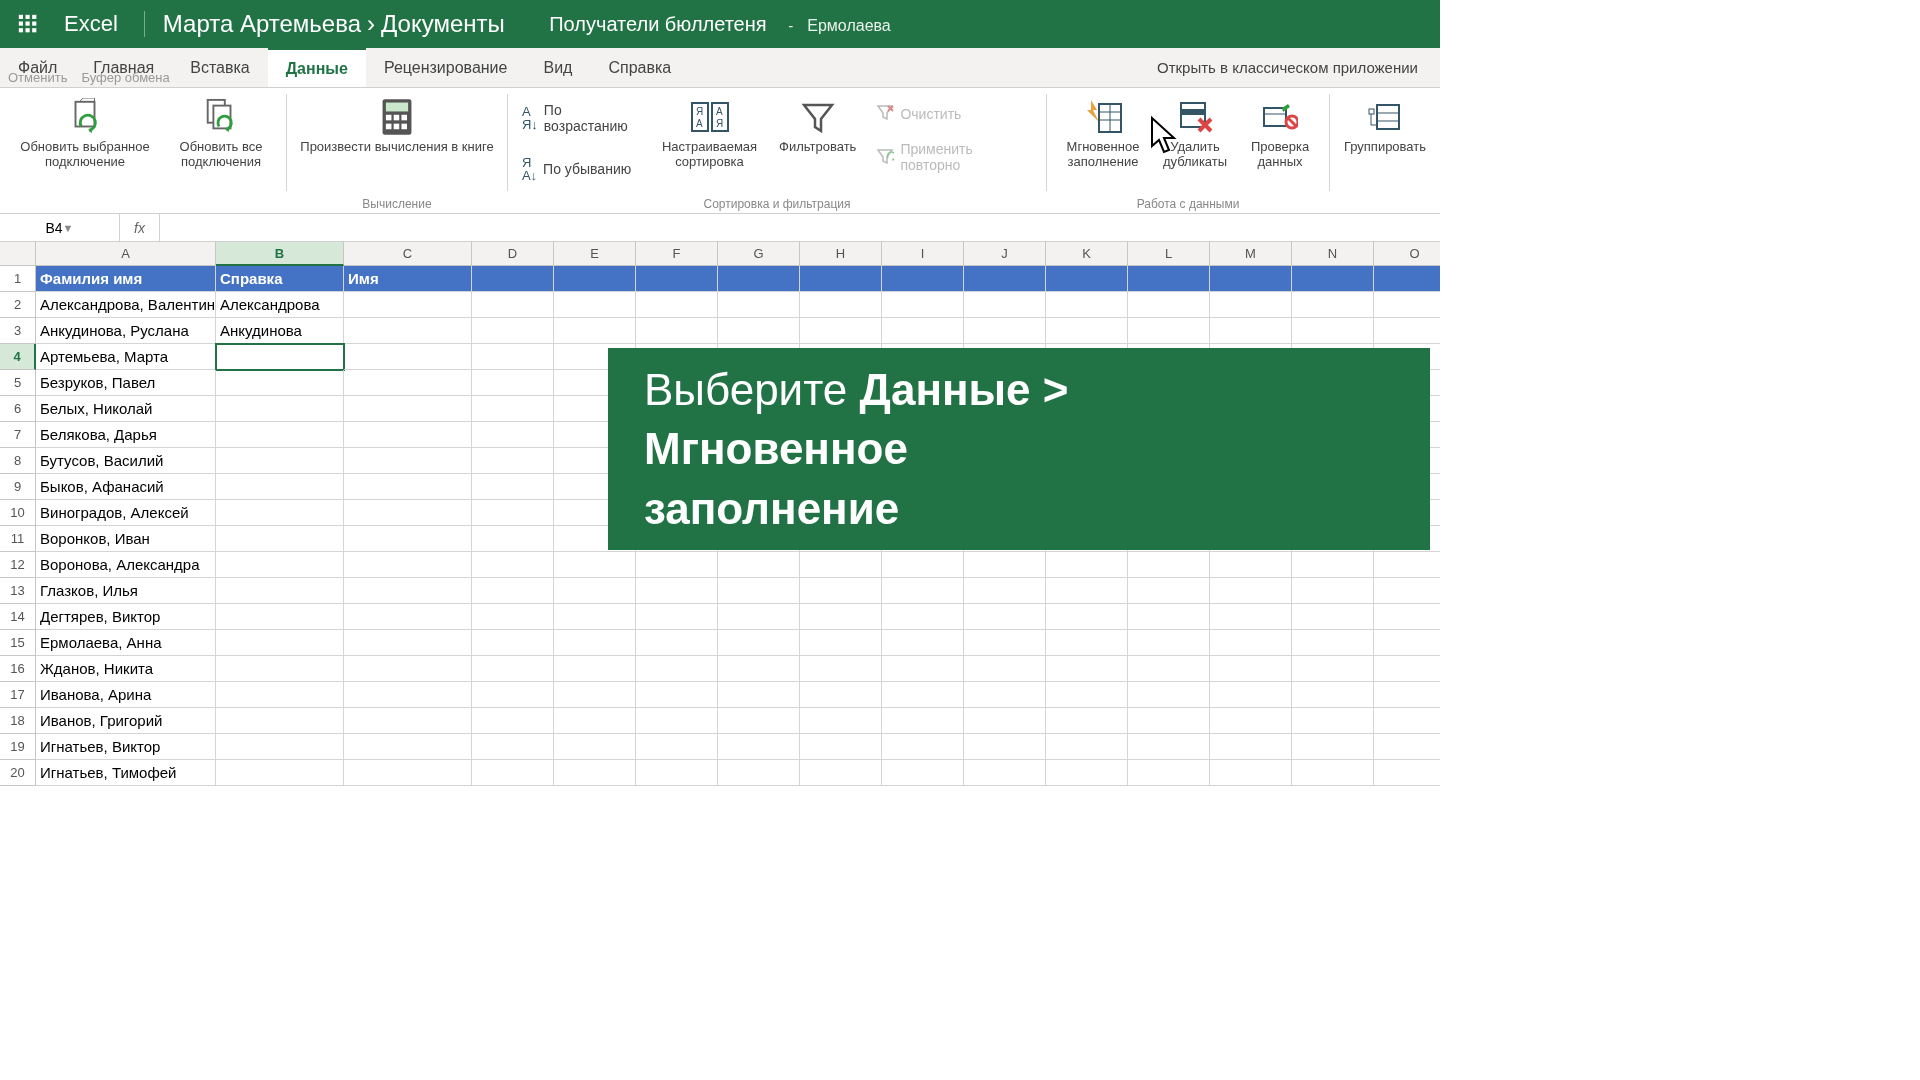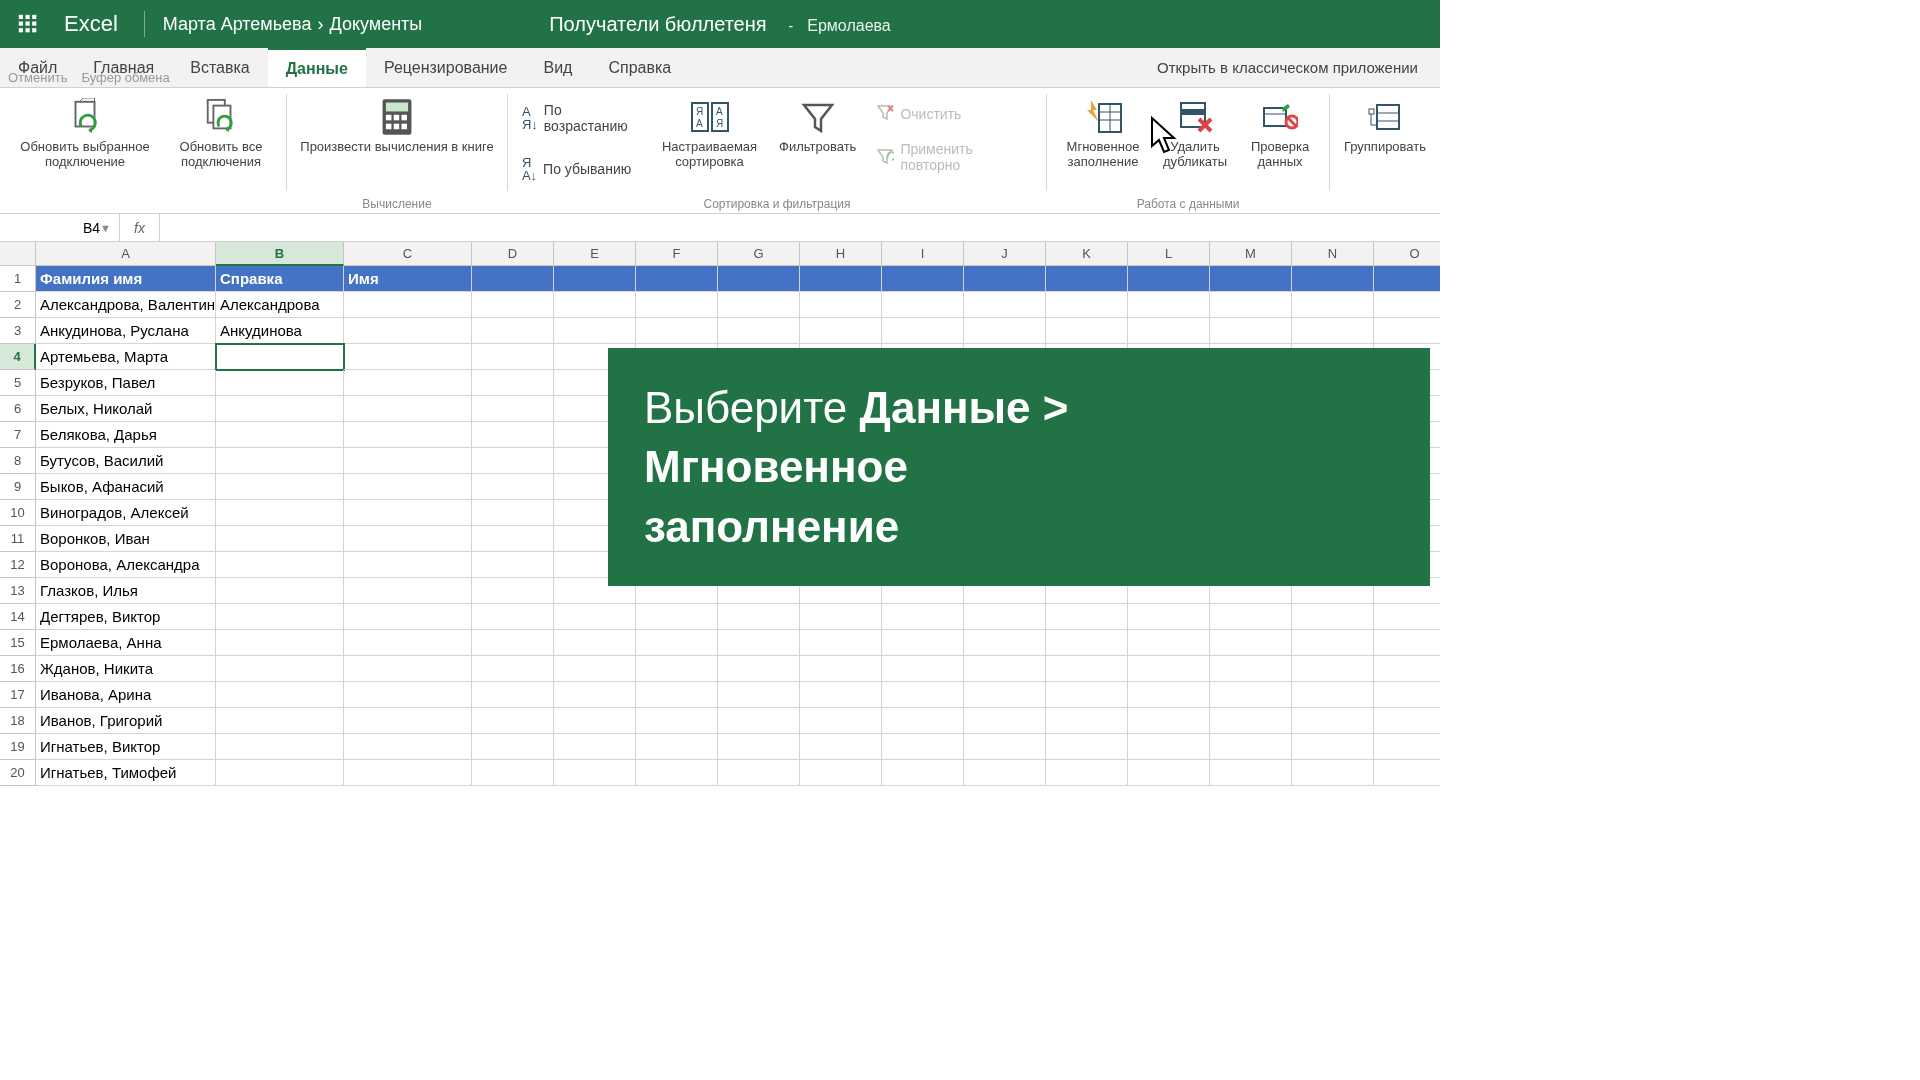--- a/index.html
+++ b/index.html
@@ -2,56 +2,56 @@
 <html><head>
 <meta charset="utf-8">
 <style>
   * { box-sizing: border-box; margin: 0; padding: 0; }
   body { font-family: "Segoe UI", Arial, sans-serif; font-size: 14px; background:#fff; overflow:hidden; width:1440px; height:810px; position:relative; }
   .titlebar { background:#217346; color:#fff; height:48px; display:flex; align-items:center; padding:0 10px; }
   .waffle { width:36px; height:36px; display:flex; align-items:center; justify-content:center; margin-right:18px; }
   .waffle svg { width:20px; height:20px; fill:#fff; }
   .app-name { font-size:22px; font-weight:400; margin-right:20px; }
   .bc-sep { width:1px; height:26px; background:rgba(255,255,255,0.4); margin:0 18px 0 6px; }
-  .bc { font-size:18px; display:flex; align-items:flex-end; gap:6px; }
+  .bc { font-size:24px; display:flex; align-items:flex-end; gap:6px; }
   .doc-title { font-size:20px; margin-left:auto; margin-right:10px; }
   .saved { font-size:16px; opacity:0.9; margin-right:auto; margin-left:8px; }
   .dash { margin-left:12px; margin-right:6px; }
   .title-center { position:absolute; left:50%; transform:translateX(-50%); display:flex; align-items:baseline; }
   .tabs { background:#f3f2f1; height:40px; display:flex; align-items:stretch; border-bottom:1px solid #d0d0d0; }
   .tab { padding:0 18px; display:flex; align-items:center; font-size:16px; color:#444; cursor:pointer; }
   .tab.active { background:#fff; border-top:2px solid #217346; color:#217346; font-weight:600; }
   .tell-me { flex:0 0 auto; padding:0 24px; color:#666; font-size:15px; display:flex; align-items:center; }
   .open-desktop { margin-left:auto; padding:0 22px; color:#444; font-size:15px; display:flex; align-items:center; }
   .ribbon { background:#fff; height:126px; border-bottom:1px solid #d0d0d0; display:flex; position:relative; }
   .group { display:flex; flex-direction:column; align-items:center; padding:4px 10px 0; position:relative; }
   .group-inner { display:flex; gap:6px; flex:1; align-items:flex-start; }
   .group-label { font-size:12px; color:#888; padding-bottom:2px; height:18px; display:flex; align-items:flex-end; }
   .gsep { width:1px; background:#d6d6d6; margin:6px 0 22px; }
   .bigbtn { display:flex; flex-direction:column; align-items:center; justify-content:flex-start; width:90px; padding-top:4px; cursor:pointer; }
   .bigbtn .ico { width:42px; height:42px; display:flex; align-items:center; justify-content:center; }
   .bigbtn .lbl { font-size:13px; color:#444; text-align:center; line-height:1.15; margin-top:2px; }
   .midbtn { display:flex; align-items:center; gap:6px; font-size:14px; color:#444; padding:2px 4px; cursor:pointer; }
   .midbtn.disabled { color:#bbb; }
   .formula-bar { height:28px; border-bottom:1px solid #d0d0d0; display:flex; align-items:stretch; background:#fff; }
-  .name-box { width:120px; border-right:1px solid #d0d0d0; display:flex; align-items:center; padding:0 8px; font-size:14px; justify-content:flex-end; }
+  .name-box { width:120px; border-right:1px solid #d0d0d0; display:flex; align-items:center; padding:0 8px; font-size:14px; justify-content:center; }
   .fx { width:40px; border-right:1px solid #d0d0d0; display:flex; align-items:center; justify-content:center; font-style:italic; color:#666; }
   .grid-wrap { display:flex; height:calc(810px - 48px - 40px - 126px - 28px); }
   .corner { height:24px; border-right:1px solid #c6c6c6; border-bottom:1px solid #c6c6c6; background:#f3f2f1; }
   .colhdrs { display:flex; height:24px; background:#f3f2f1; }
   .colhdr { border-right:1px solid #c6c6c6; border-bottom:1px solid #c6c6c6; text-align:center; font-size:13px; color:#555; line-height:24px; }
   .colhdr.sel { background:#d6e9d8; color:#217346; border-bottom:2px solid #217346; font-weight:600; }
   .rowhdr { height:26px; border-right:1px solid #c6c6c6; border-bottom:1px solid #c6c6c6; text-align:center; font-size:13px; color:#555; line-height:26px; }
   .rowhdr.sel { background:#d6e9d8; color:#217346; border-right:2px solid #217346; font-weight:600; }
   .cells { position:relative; }
   .row { display:flex; height:26px; }
   .cell { border-right:1px solid #d4d4d4; border-bottom:1px solid #d4d4d4; padding:0 4px; font-size:15px; line-height:26px; white-space:nowrap; overflow:hidden; }
   .hdr-row .cell { background:#4472C4; color:#fff; font-weight:600; }
   .sel-cell { outline:2px solid #217346; outline-offset:-1px; }
-  .overlay-tip { position:absolute; background:#217346; color:#fff; padding:30px 36px; font-size:44px; line-height:1.35; font-weight:300; }
+  .overlay-tip { position:absolute; background:#217346; color:#fff; padding:12px 36px; font-size:44px; line-height:1.35; font-weight:300; }
   .overlay-tip b { font-weight:600; }
   .cursor-overlay { position:absolute; width:32px; height:40px; pointer-events:none; }
   .undo-row { position:absolute; top:-18px; left:0; font-size:13px; color:#999; display:flex; gap:14px; padding-left:8px; }
   .chev { font-size:11px; color:#888; }
 </style>
 </head>
 <body>
 
 <div class="titlebar">
   <div class="waffle">

